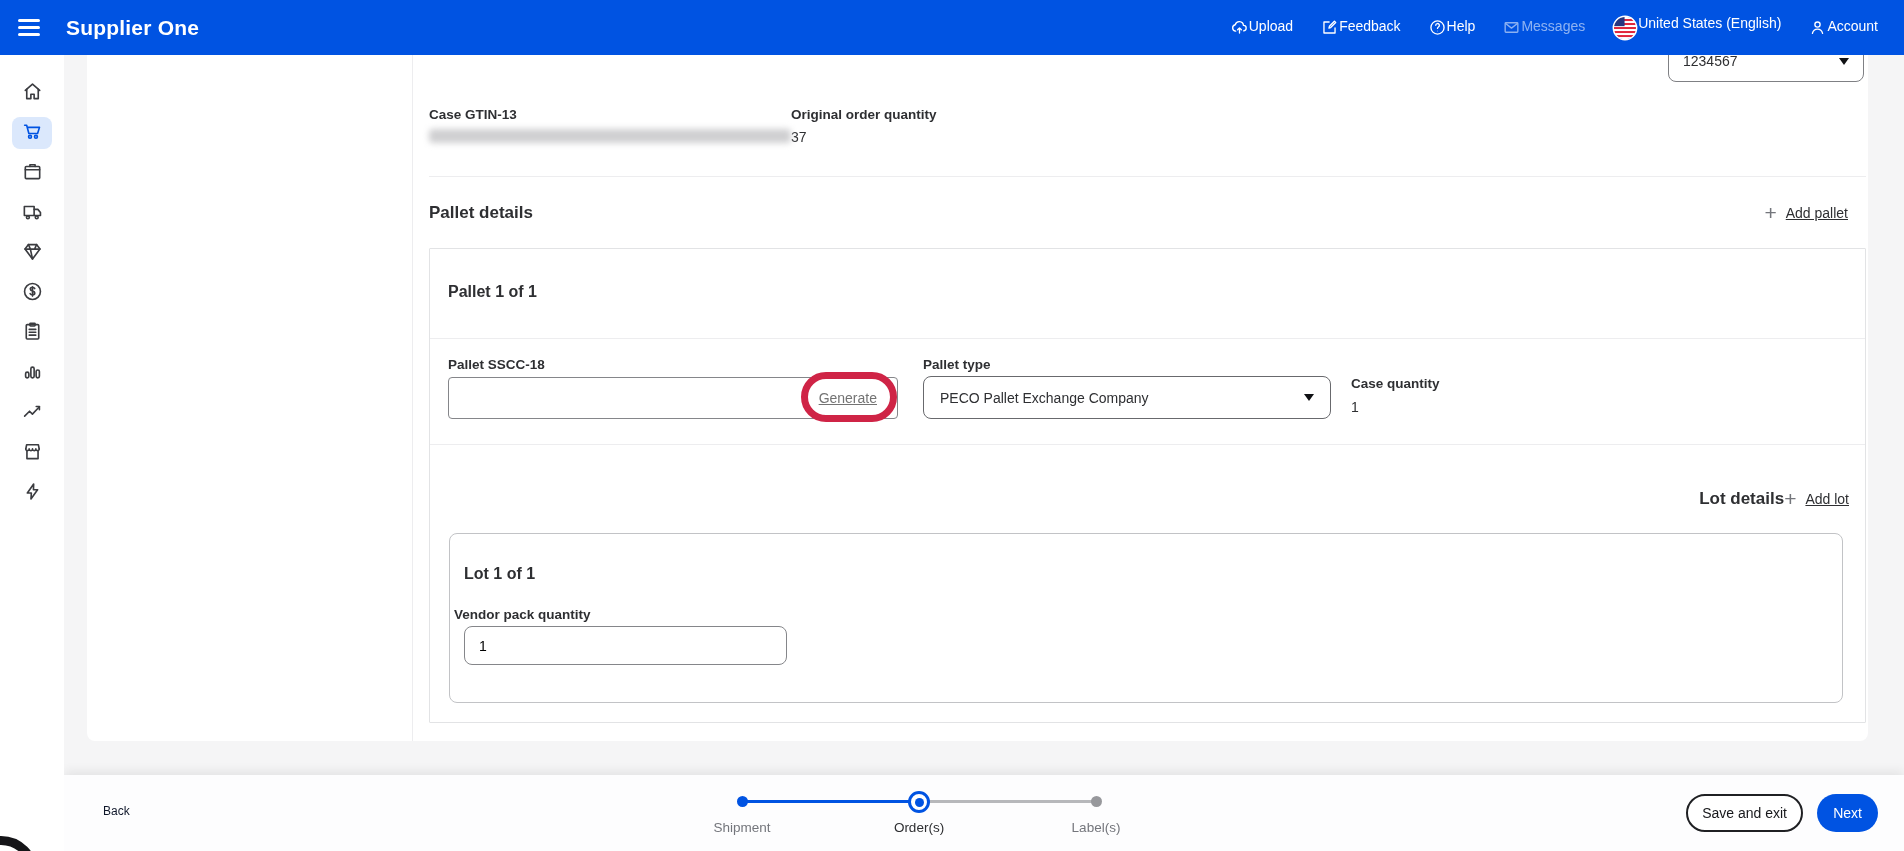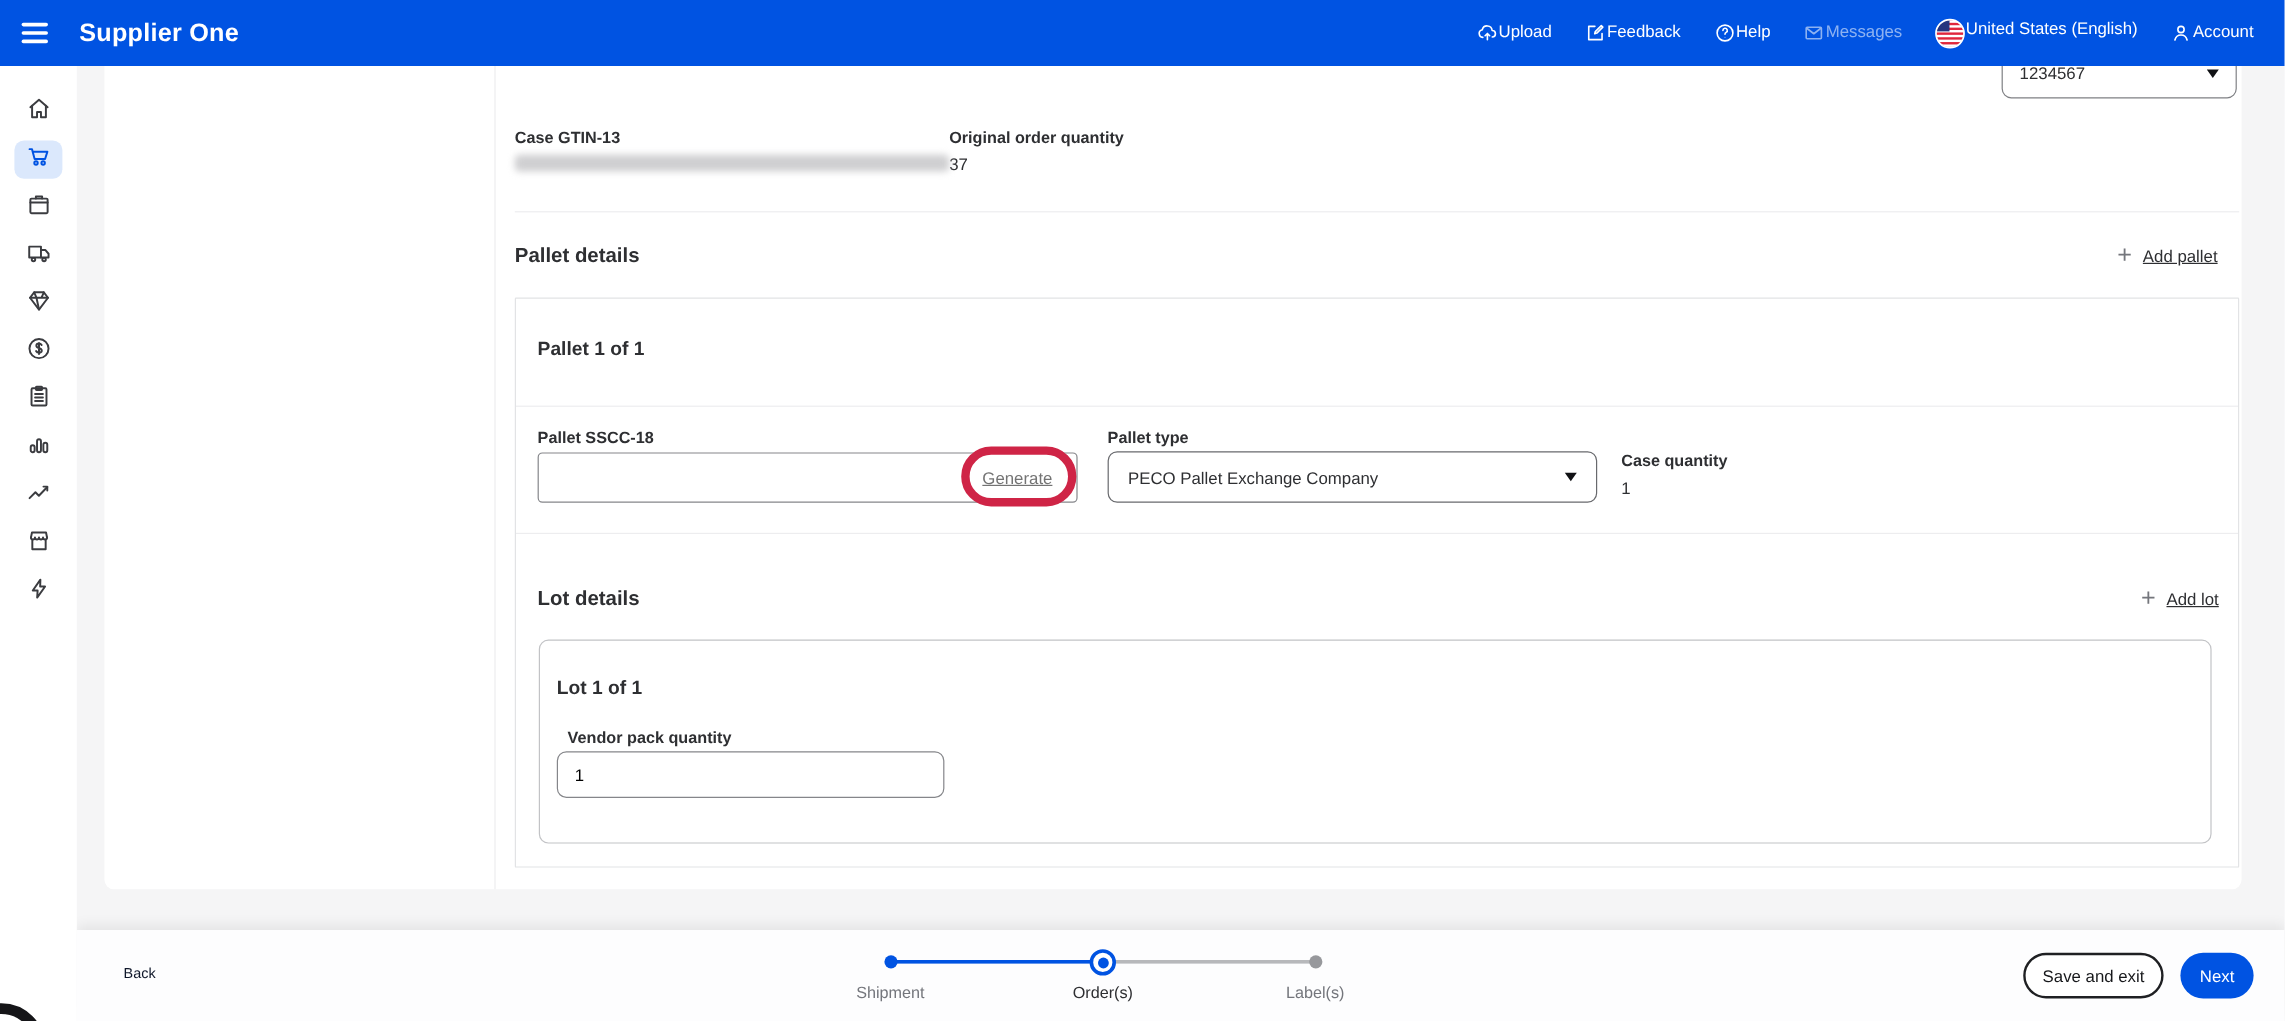--- a/index.html
+++ b/index.html
@@ -65,26 +65,26 @@
             cursor:pointer;z-index:2;}
   .red-annotation{position:absolute;left:371px;top:123px;width:96px;height:50px;border:7px solid #cf2446;
                   border-radius:26px;box-sizing:border-box;pointer-events:none;z-index:3;}
   .type-label{position:absolute;left:493px;top:108px;}
   .type-select{position:absolute;left:493px;top:127px;width:408px;height:43px;border:1px solid #68696d;
                border-radius:8px;box-sizing:border-box;display:flex;align-items:center;padding:0 16px;
                font-size:14px;background:#fff;cursor:pointer;}
   .type-select .caret{margin-left:auto;}
   .case-qty{position:absolute;left:921px;top:127px;}
   .case-qty .fvalue{margin-top:8px;font-size:14px;font-weight:normal;}
-  .lot-head{position:absolute;left:18px;top:239px;width:1401px;}
+  .lot-head{position:absolute;left:18px;top:239px;width:1401px;justify-content:flex-end;}
   
   .lot-card{position:absolute;left:19px;top:284px;width:1394px;height:170px;border:1px solid #c2c3c6;
             border-radius:8px;box-sizing:border-box;background:#fff;}
   .lot-title{position:absolute;left:14px;top:31px;font-size:16px;font-weight:bold;margin:0;}
-  .vp-label{position:absolute;left:23px;top:73px;}
+  .vp-label{position:absolute;left:4px;top:73px;}
   .vp-input{position:absolute;left:14px;top:92px;width:323px;height:39px;border:1px solid #85868a;
             border-radius:8px;box-sizing:border-box;padding:0 14px;font-size:14px;font-family:inherit;
             outline:none;background:#fff;}
   
   .bottombar{position:absolute;left:64px;right:0;top:775px;height:76px;background:#fdfdfe;
              box-shadow:0 -4px 10px rgba(0,0,0,.07);z-index:8;}
   .back{position:absolute;left:39px;top:29px;font-size:12px;color:#0f172a;
         cursor:pointer;}
   .stepper{position:absolute;left:678px;top:18px;width:354px;height:50px;}
   .seg{position:absolute;top:7px;height:3px;}

